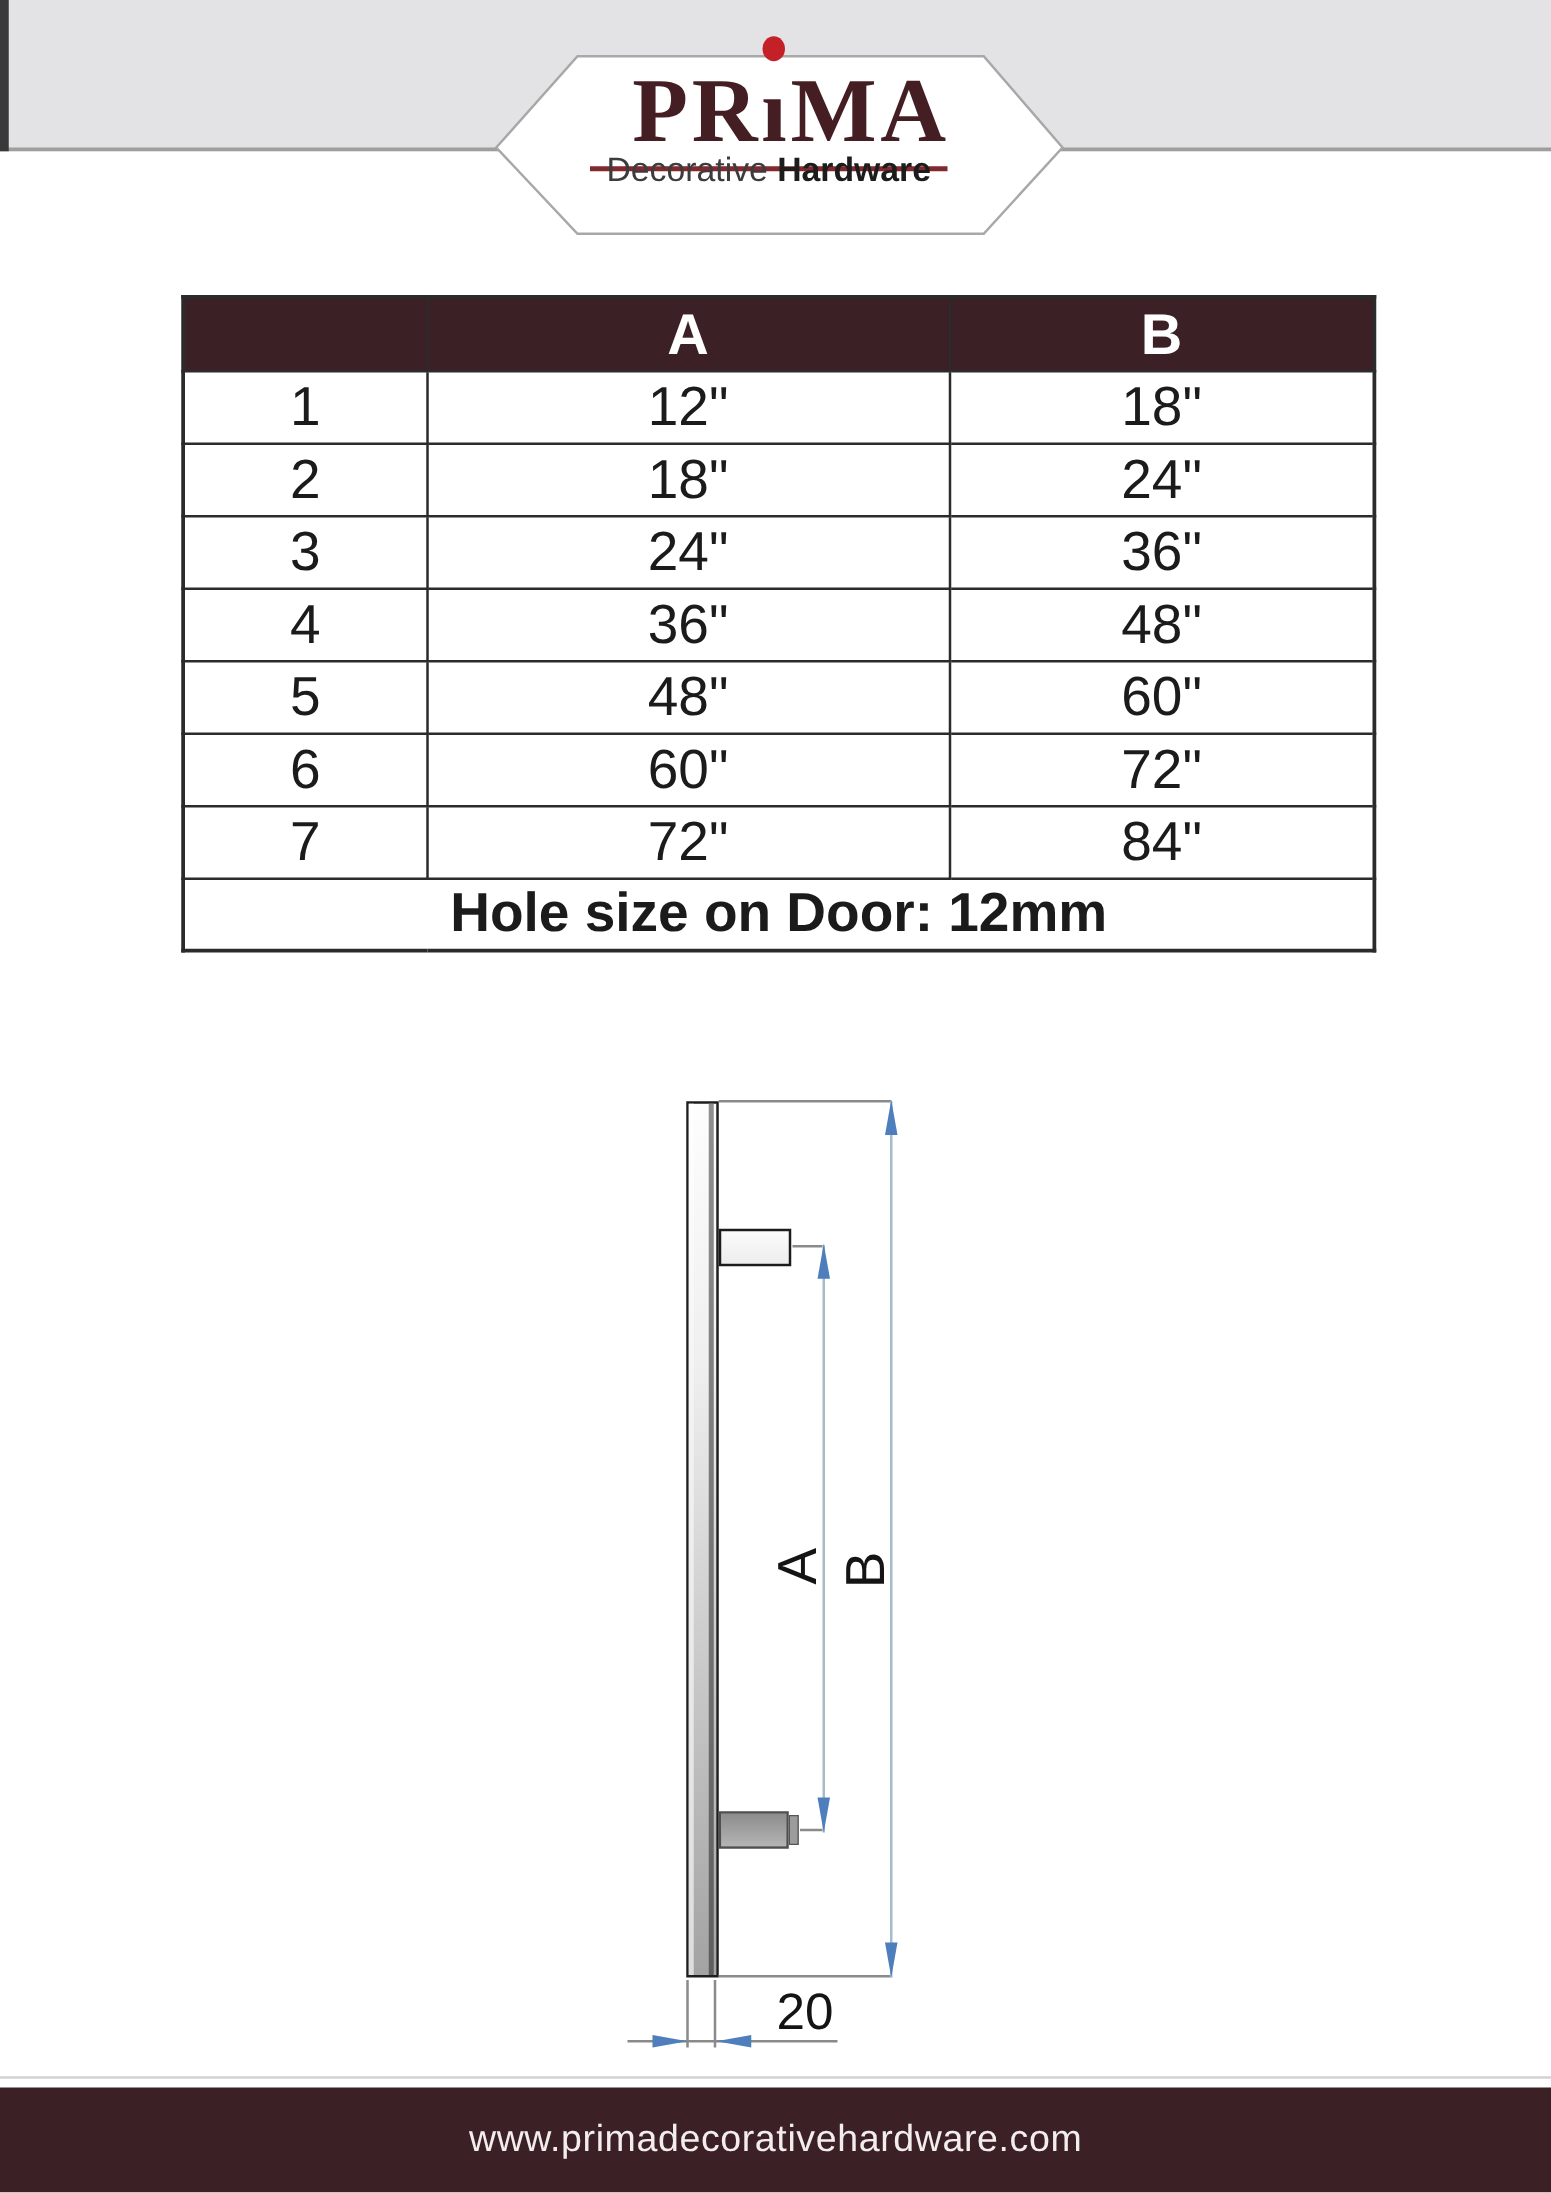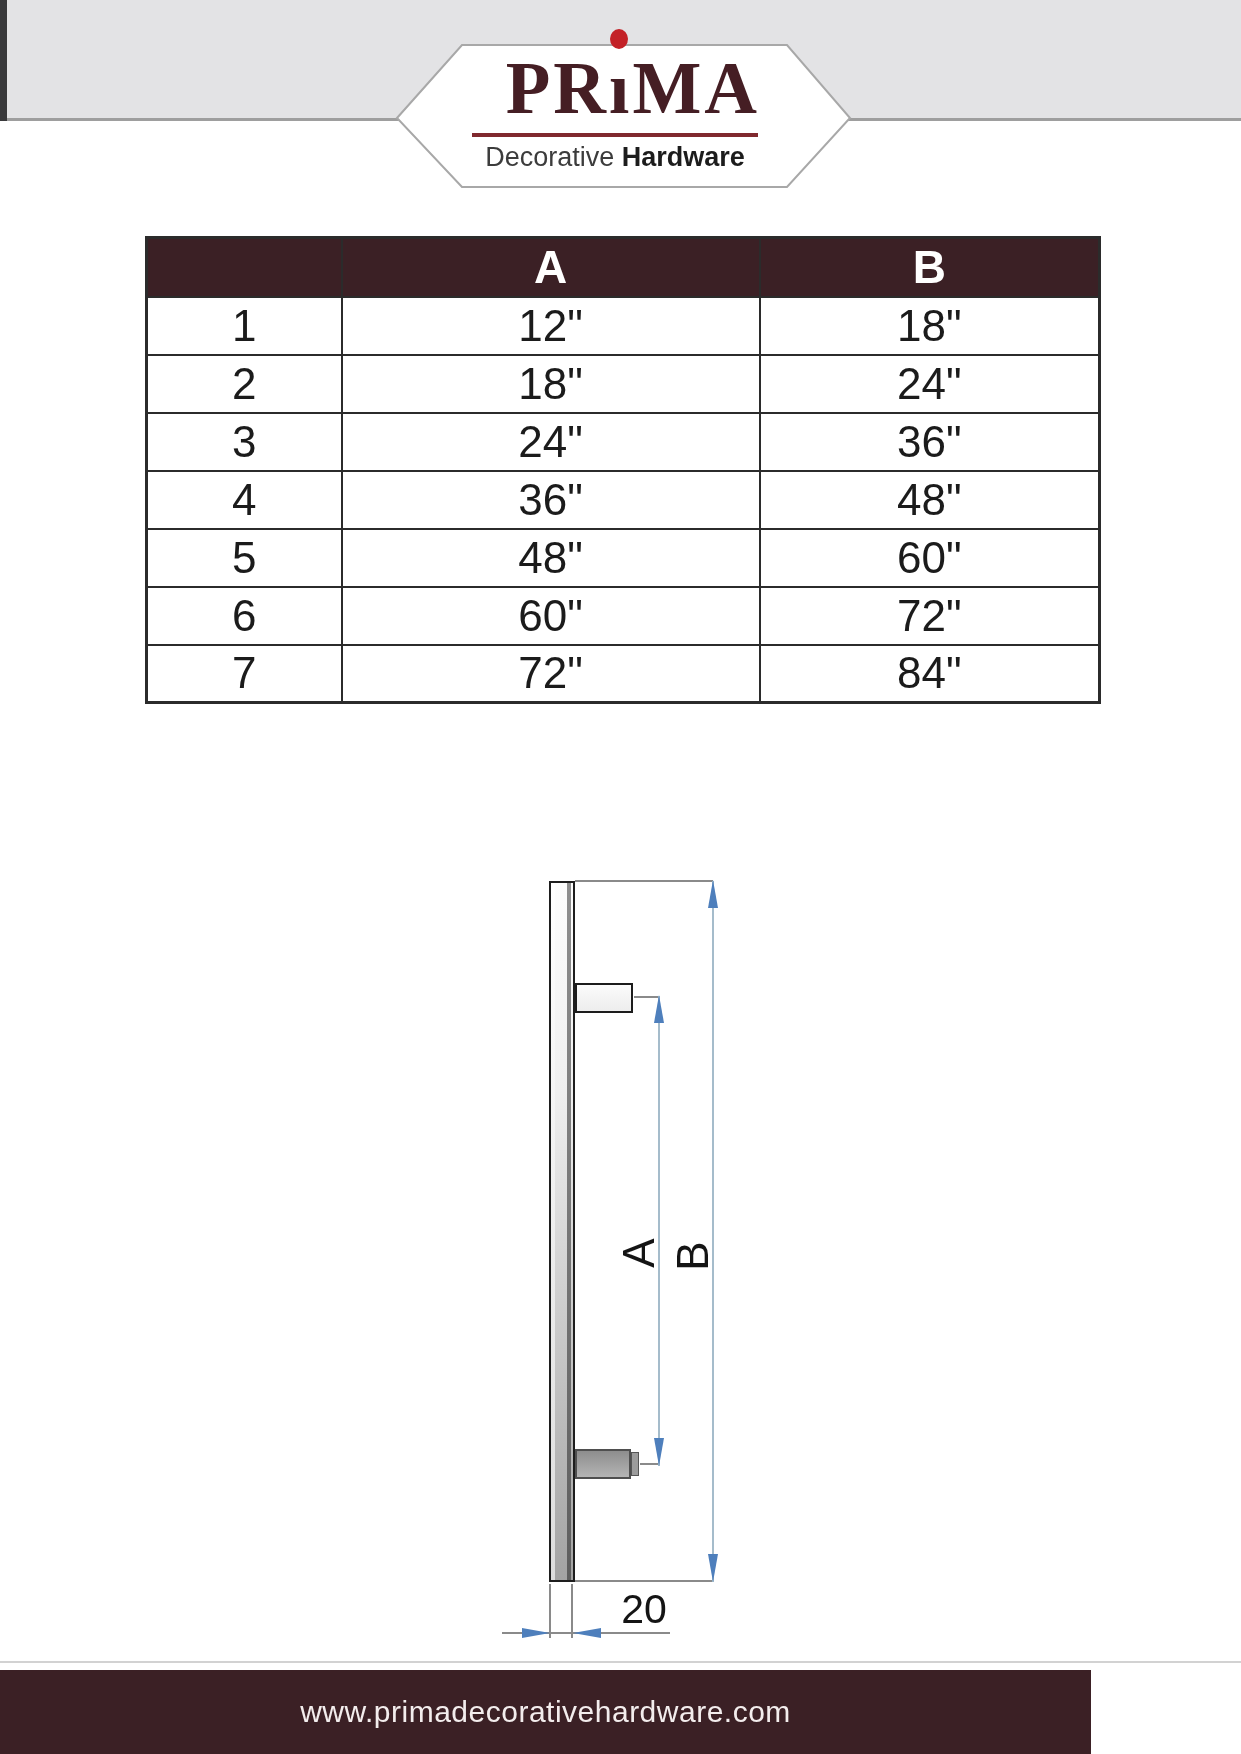--- a/index.html
+++ b/index.html
@@ -12,21 +12,21 @@
   
   .header-band{left:0;top:0;width:1241px;height:118px;background:#e3e3e5;border-bottom:3px solid #9e9e9e;}
   .accent-bar{left:0;top:0;width:7px;height:121px;background:#39393b;}
   .hex-svg{left:390px;top:38px;}
   .wordmark{left:470px;top:48px;width:290px;text-align:right;
     font-family:"Liberation Serif", serif;font-weight:bold;font-size:73px;line-height:82px;
     color:#451e24;letter-spacing:3px;white-space:nowrap;}
   .logo-i-wrap{position:relative;display:inline-block;}
   .i-dot{position:absolute;left:1px;top:-19px;width:18px;height:20px;border-radius:50%;background:#c32127;}
   .logo-underline{left:472px;top:133px;width:286px;height:4px;background:#80292e;}
-  .tagline{left:470px;top:142px;width:290px;text-align:center;font-size:27px;color:#3c3c3c;white-space:nowrap;}
+  .tagline{left:470px;top:121px;width:290px;text-align:center;font-size:27px;color:#3c3c3c;white-space:nowrap;}
   .tagline .bold{font-weight:bold;color:#1c1c1c;}
 
   
   table.spec{
     position:absolute;left:145px;top:236px;width:953px;
     border-collapse:collapse;table-layout:fixed;
     border:3px solid #2b2b2b;
     font-size:44px;color:#1b1b1b;text-align:center;
   }
   table.spec td,table.spec th{border:2px solid #2b2b2b;padding:0;vertical-align:middle;}
@@ -70,21 +70,21 @@
   .arr20-l{left:522px;top:1628px;}
   .arr20-r{left:573px;top:1628px;}
   .label-20{left:598px;top:1586px;width:92px;text-align:center;font-size:41px;color:#141414;}
   .rot-label{width:44px;height:44px;text-align:center;line-height:44px;font-size:44px;color:#141414;
     transform:rotate(-90deg);}
   .label-a{left:617px;top:1231px;}
   .label-b{left:671px;top:1234px;}
 
   
   .footer-hairline{left:0;top:1661px;width:1241px;height:2px;background:#d2d2d2;}
-  .footer-band{left:0;top:1670px;width:1091px;height:84px;background:#3b2025;
+  .footer-band{left:0;top:1670px;width:1241px;height:84px;background:#3b2025;
     display:flex;align-items:center;justify-content:center;}
   .footer-url{color:#f3eded;font-size:30px;letter-spacing:0.5px;}
 </style>
 </head>
 <body>
 
 <div class="abs header-band"></div>
 <div class="abs accent-bar"></div>
 
 <svg class="abs hex-svg" width="466" height="156" viewBox="0 0 466 156">
@@ -135,20 +135,23 @@
   <tr class="datarow">
     <td>6</td>
     <td>60"</td>
     <td>72"</td>
   </tr>
   <tr class="datarow">
     <td>7</td>
     <td>72"</td>
     <td>84"</td>
   </tr>
+  <tr class="noterow">
+    <td colspan="3">Hole size on Door: 12mm</td>
+  </tr>
 </tbody>
   </table>
 
 <div class="abs bar">
   <div class="bar-hilite"></div>
   <div class="bar-stripe"></div>
 </div>
 
 <div class="abs gline leader-top"></div>
 <div class="abs gline leader-bot"></div>

